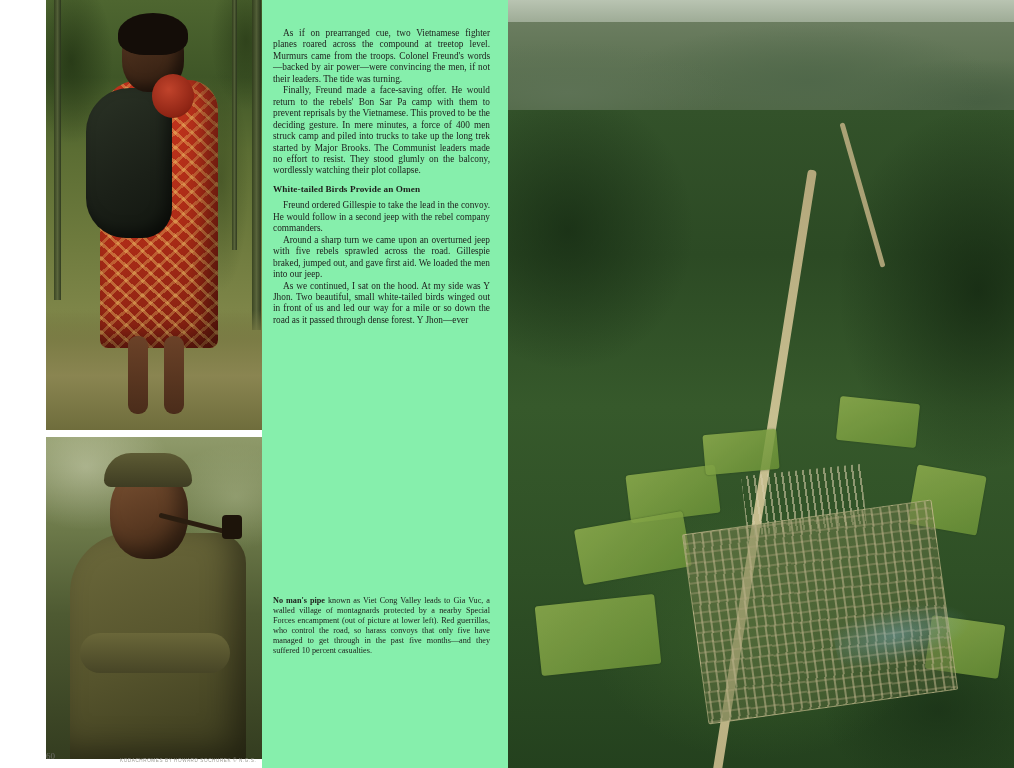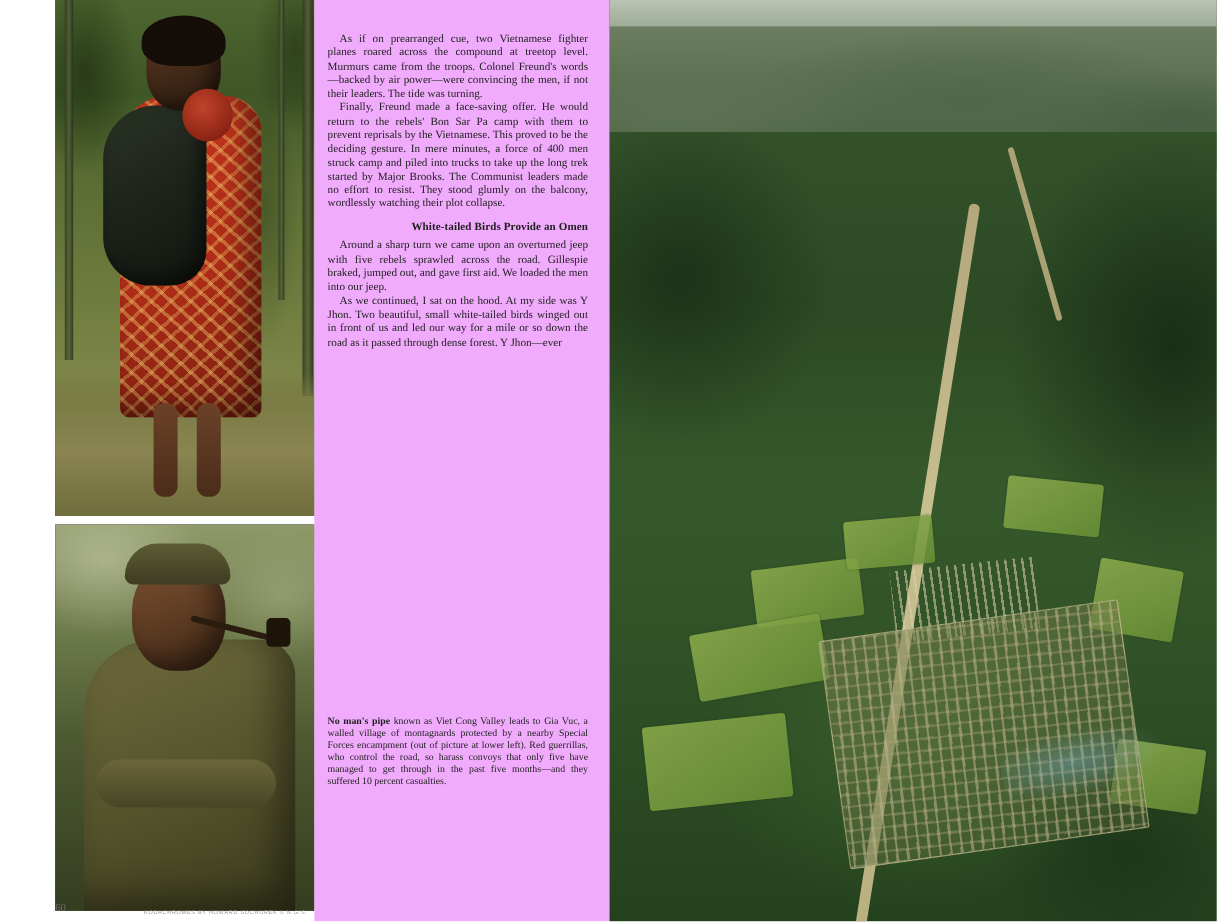--- a/index.html
+++ b/index.html
@@ -239,21 +239,21 @@
     text-transform: uppercase;
   }
 
   
   .text-col {
     position: absolute;
     left: 262px;
     top: 0;
     width: 246px;
     height: 768px;
-    background: #f0abfc;
+    background: #86efac;
     padding: 0;
   }
   .body-block {
     position: absolute;
     left: 11px;
     top: 28px;
     width: 217px;
     font-size: 9.3px;
     line-height: 11.45px;
     color: #1d1d1b;
@@ -263,21 +263,21 @@
   .body-block p {
     margin: 0;
     text-indent: 10px;
   }
   .body-block p.first {
     text-indent: 10px;
   }
   .subhead {
     margin: 7px 0 5px 0 !important;
     text-indent: 0 !important;
-    text-align: right;
+    text-align: left;
     font-weight: bold;
     font-size: 9.2px;
     letter-spacing: 0.1px;
   }
   .caption {
     position: absolute;
     left: 11px;
     width: 217px;
     font-size: 8.2px;
     line-height: 9.9px;
@@ -436,20 +436,21 @@
 
     <div class="folio">60</div>
     <div class="credit">KODACHROMES BY HOWARD SOCHUREK © N.G.S.</div>
   </div>
 
   <div class="text-col">
     <div class="body-block">
       <p class="first">As if on prearranged cue, two Vietnamese fighter planes roared across the compound at treetop level. Murmurs came from the troops. Colonel Freund's words—backed by air power—were convincing the men, if not their leaders. The tide was turning.</p>
       <p>Finally, Freund made a face-saving offer. He would return to the rebels' Bon Sar Pa camp with them to prevent reprisals by the Vietnamese. This proved to be the deciding gesture. In mere minutes, a force of 400 men struck camp and piled into trucks to take up the long trek started by Major Brooks. The Communist leaders made no effort to resist. They stood glumly on the balcony, wordlessly watching their plot collapse.</p>
       <p class="subhead">White-tailed Birds Provide an Omen</p>
+      <p>Freund ordered Gillespie to take the lead in the convoy. He would follow in a second jeep with the rebel company commanders.</p>
       <p>Around a sharp turn we came upon an overturned jeep with five rebels sprawled across the road. Gillespie braked, jumped out, and gave first aid. We loaded the men into our jeep.</p>
       <p>As we continued, I sat on the hood. At my side was Y Jhon. Two beautiful, small white-tailed birds winged out in front of us and led our way for a mile or so down the road as it passed through dense forest. Y Jhon—ever</p>
     </div>
 
 
     <div class="caption caption-2">
       <p><b>No man's pipe</b><span> known as Viet Cong Valley leads to Gia Vuc, a walled village of montagnards protected by a nearby Special Forces encampment (out of picture at lower left). Red guerrillas, who control the road, so harass convoys that only five have managed to get through in the past five months—and they suffered 10 percent casualties.</span></p>
     </div>
   </div>
 

